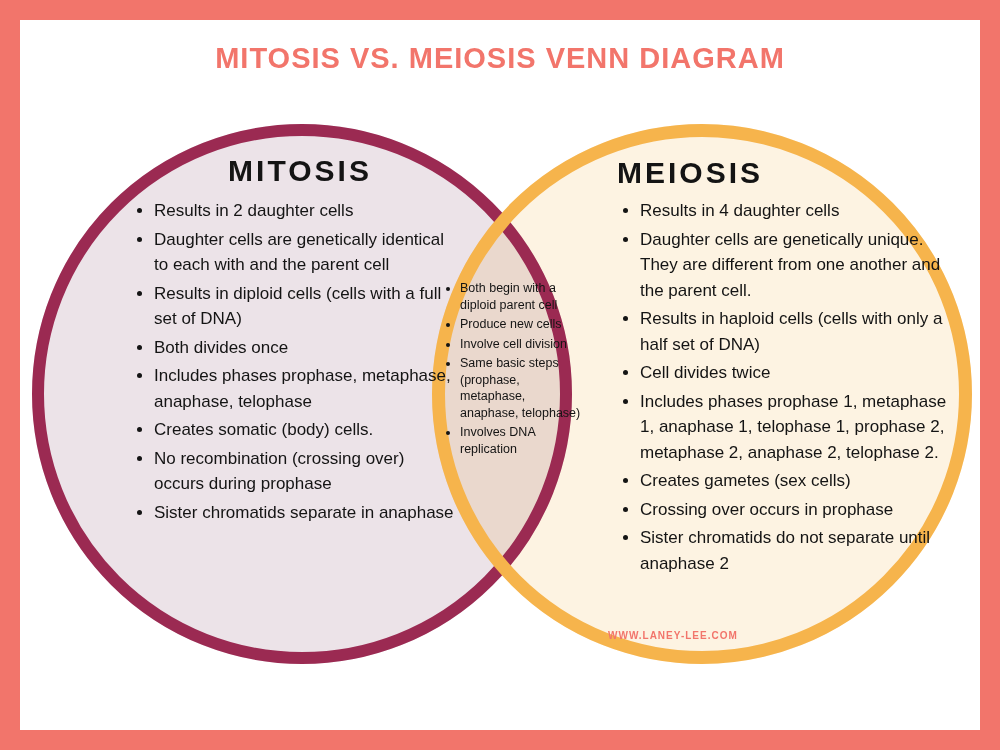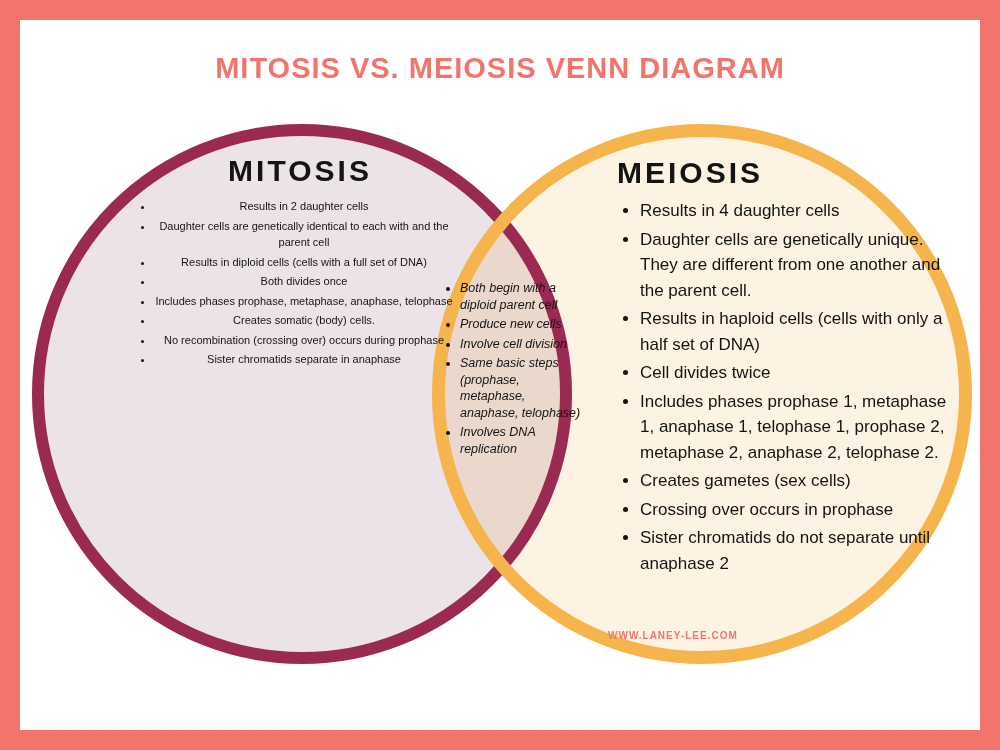--- a/index.html
+++ b/index.html
@@ -11,21 +11,21 @@
     height: 750px;
     box-sizing: border-box;
     background: #ffffff;
     border: 20px solid #F2756B;
     overflow: hidden;
   }
 
   .title {
     position: absolute;
     left: 0;
-    top: 32px;
+    top: 22px;
     width: 960px;
     text-align: center;
     font-size: 29px;
     font-weight: 800;
     letter-spacing: 1px;
     color: #F2756B;
     z-index: 5;
   }
 
   .circle {
@@ -63,32 +63,31 @@
     z-index: 4;
     color: #141414;
     list-style-type: disc;
   }
   ul.vlist li { margin-bottom: 3px; }
 
   .list-left {
     left: 112px; top: 178px;
     width: 300px;
     padding-left: 22px;
-    font-size: 11px;
+    font-size: 17px;
     line-height: 1.5;
-    text-align: center;
   }
   .list-middle {
     left: 424px; top: 260px;
     width: 122px;
     padding-left: 16px;
     font-size: 12.5px;
     line-height: 1.32;
   }
-  .list-middle li { margin-bottom: 5px; font-style: italic; }
+  .list-middle li { margin-bottom: 5px; }
   .list-right {
     left: 598px; top: 178px;
     width: 308px;
     padding-left: 22px;
     font-size: 17px;
     line-height: 1.5;
   }
 
   .website {
     position: absolute;

